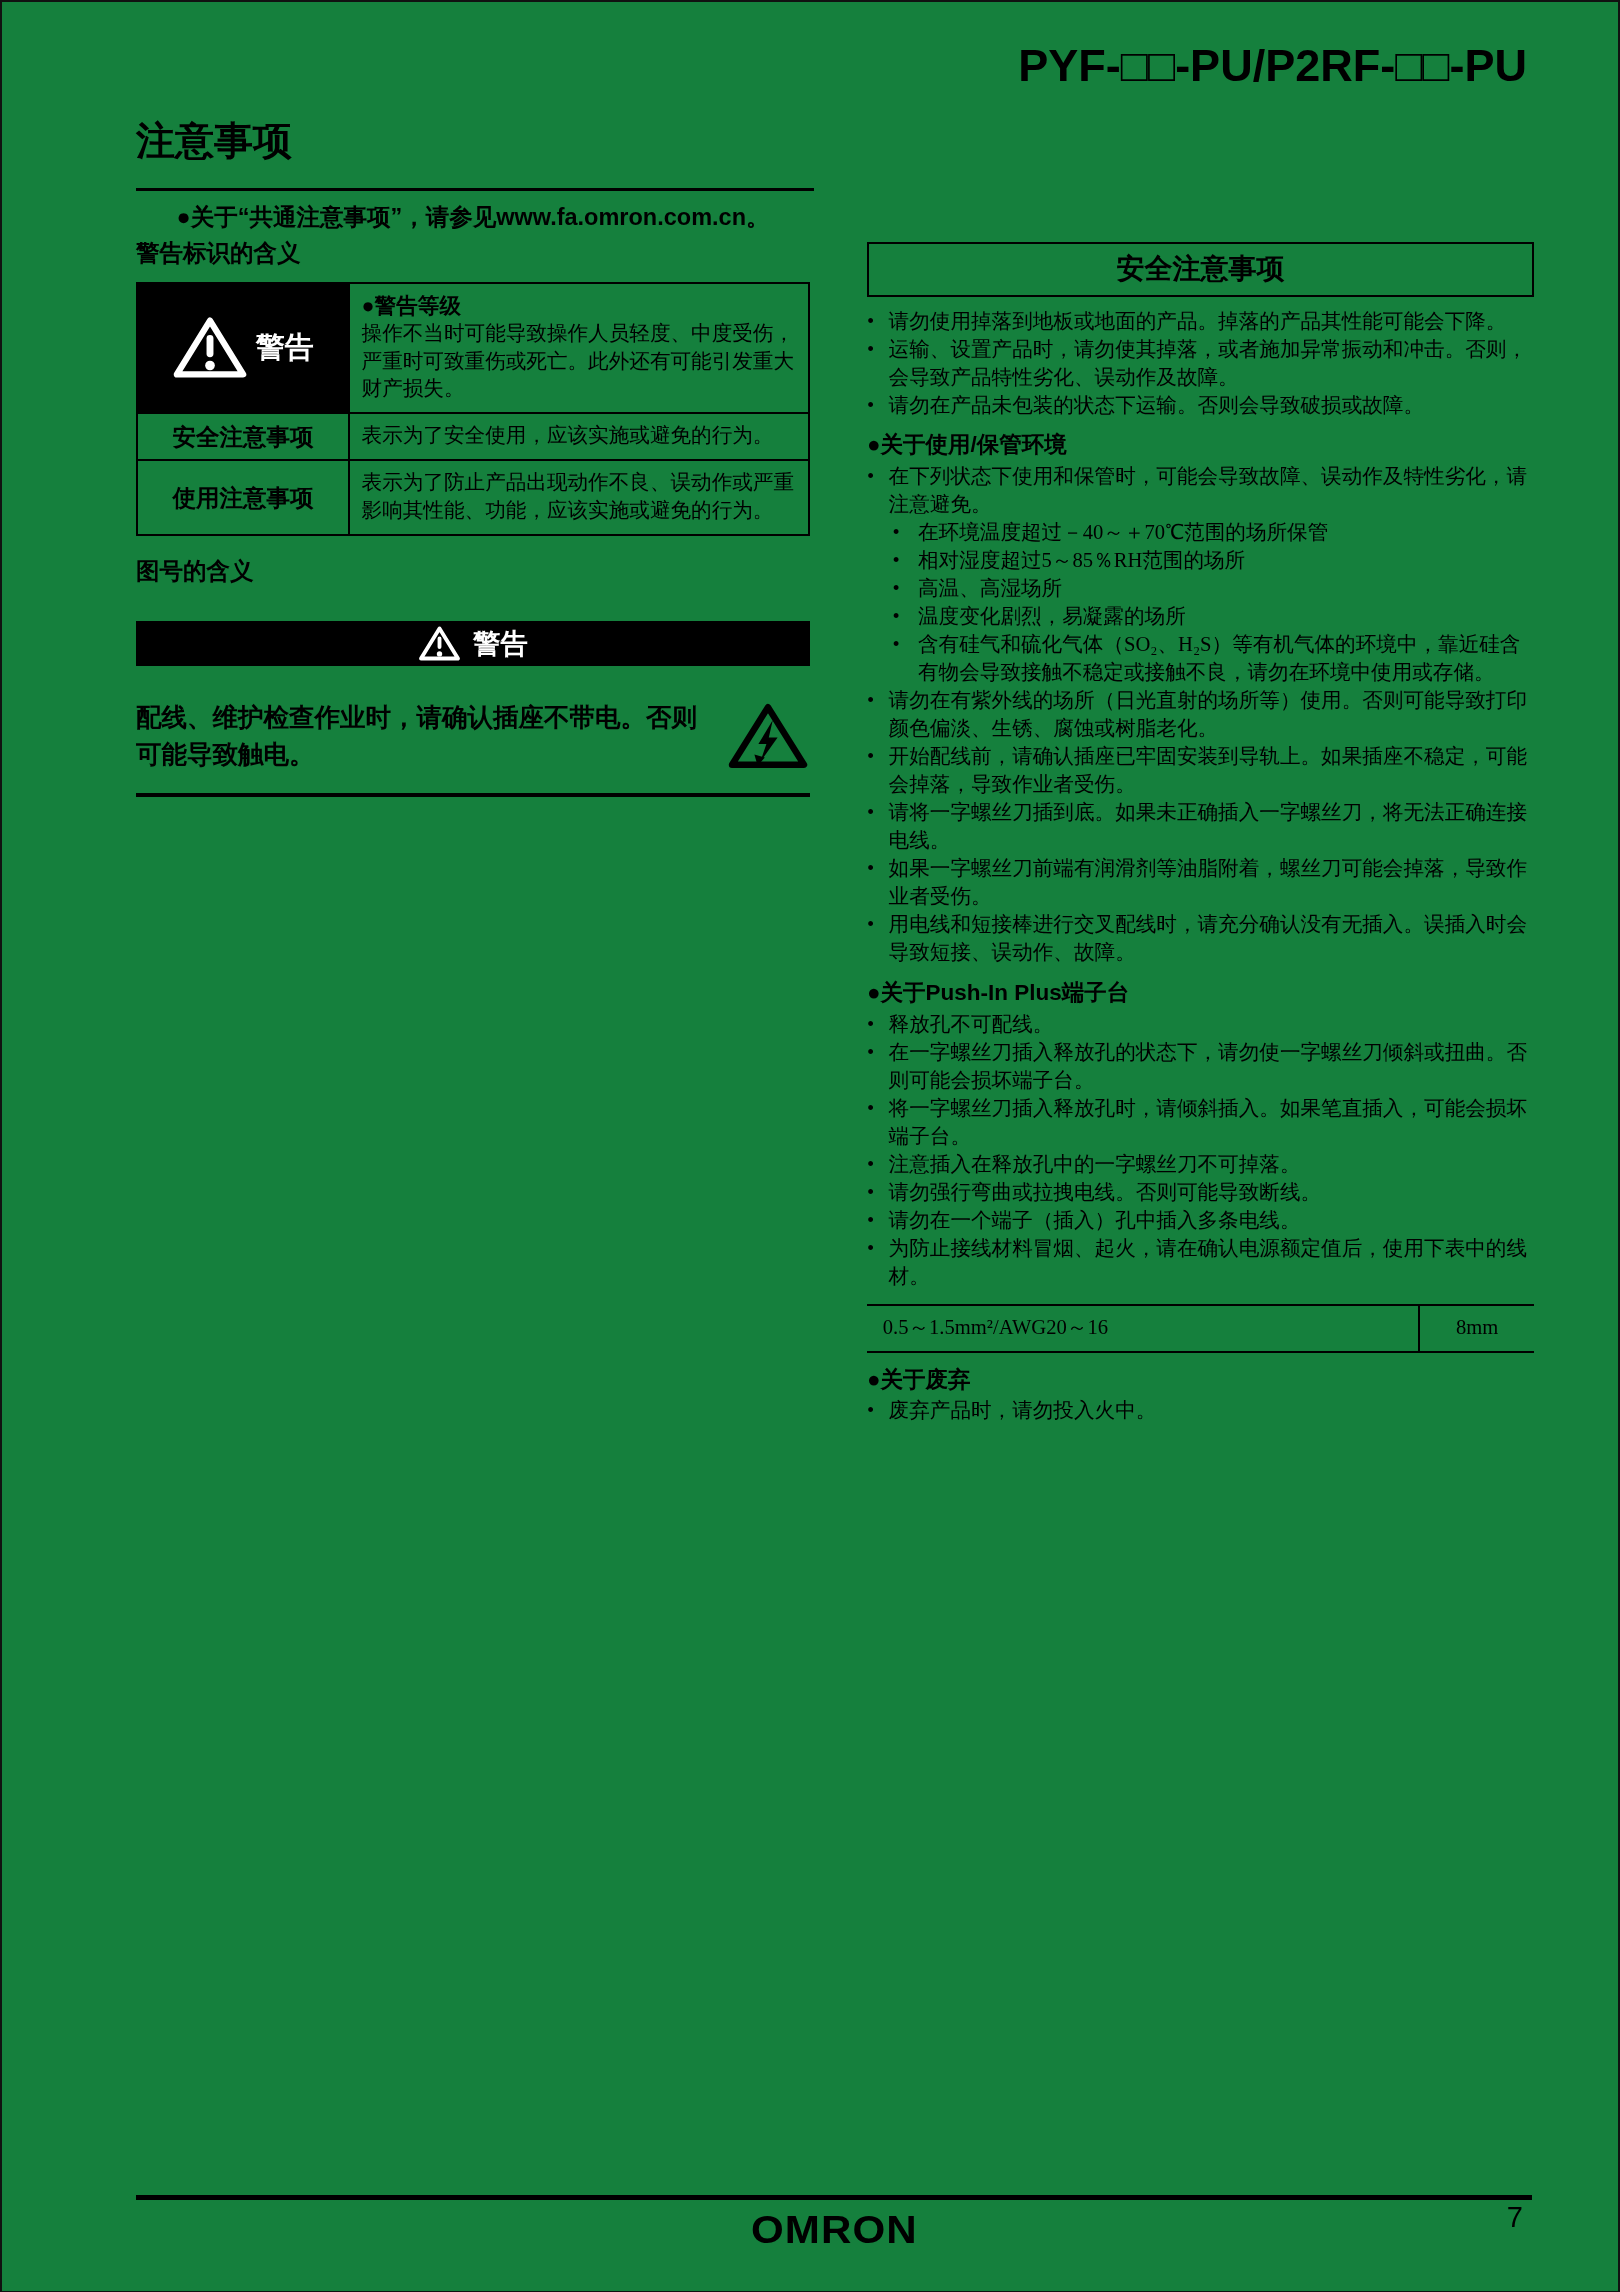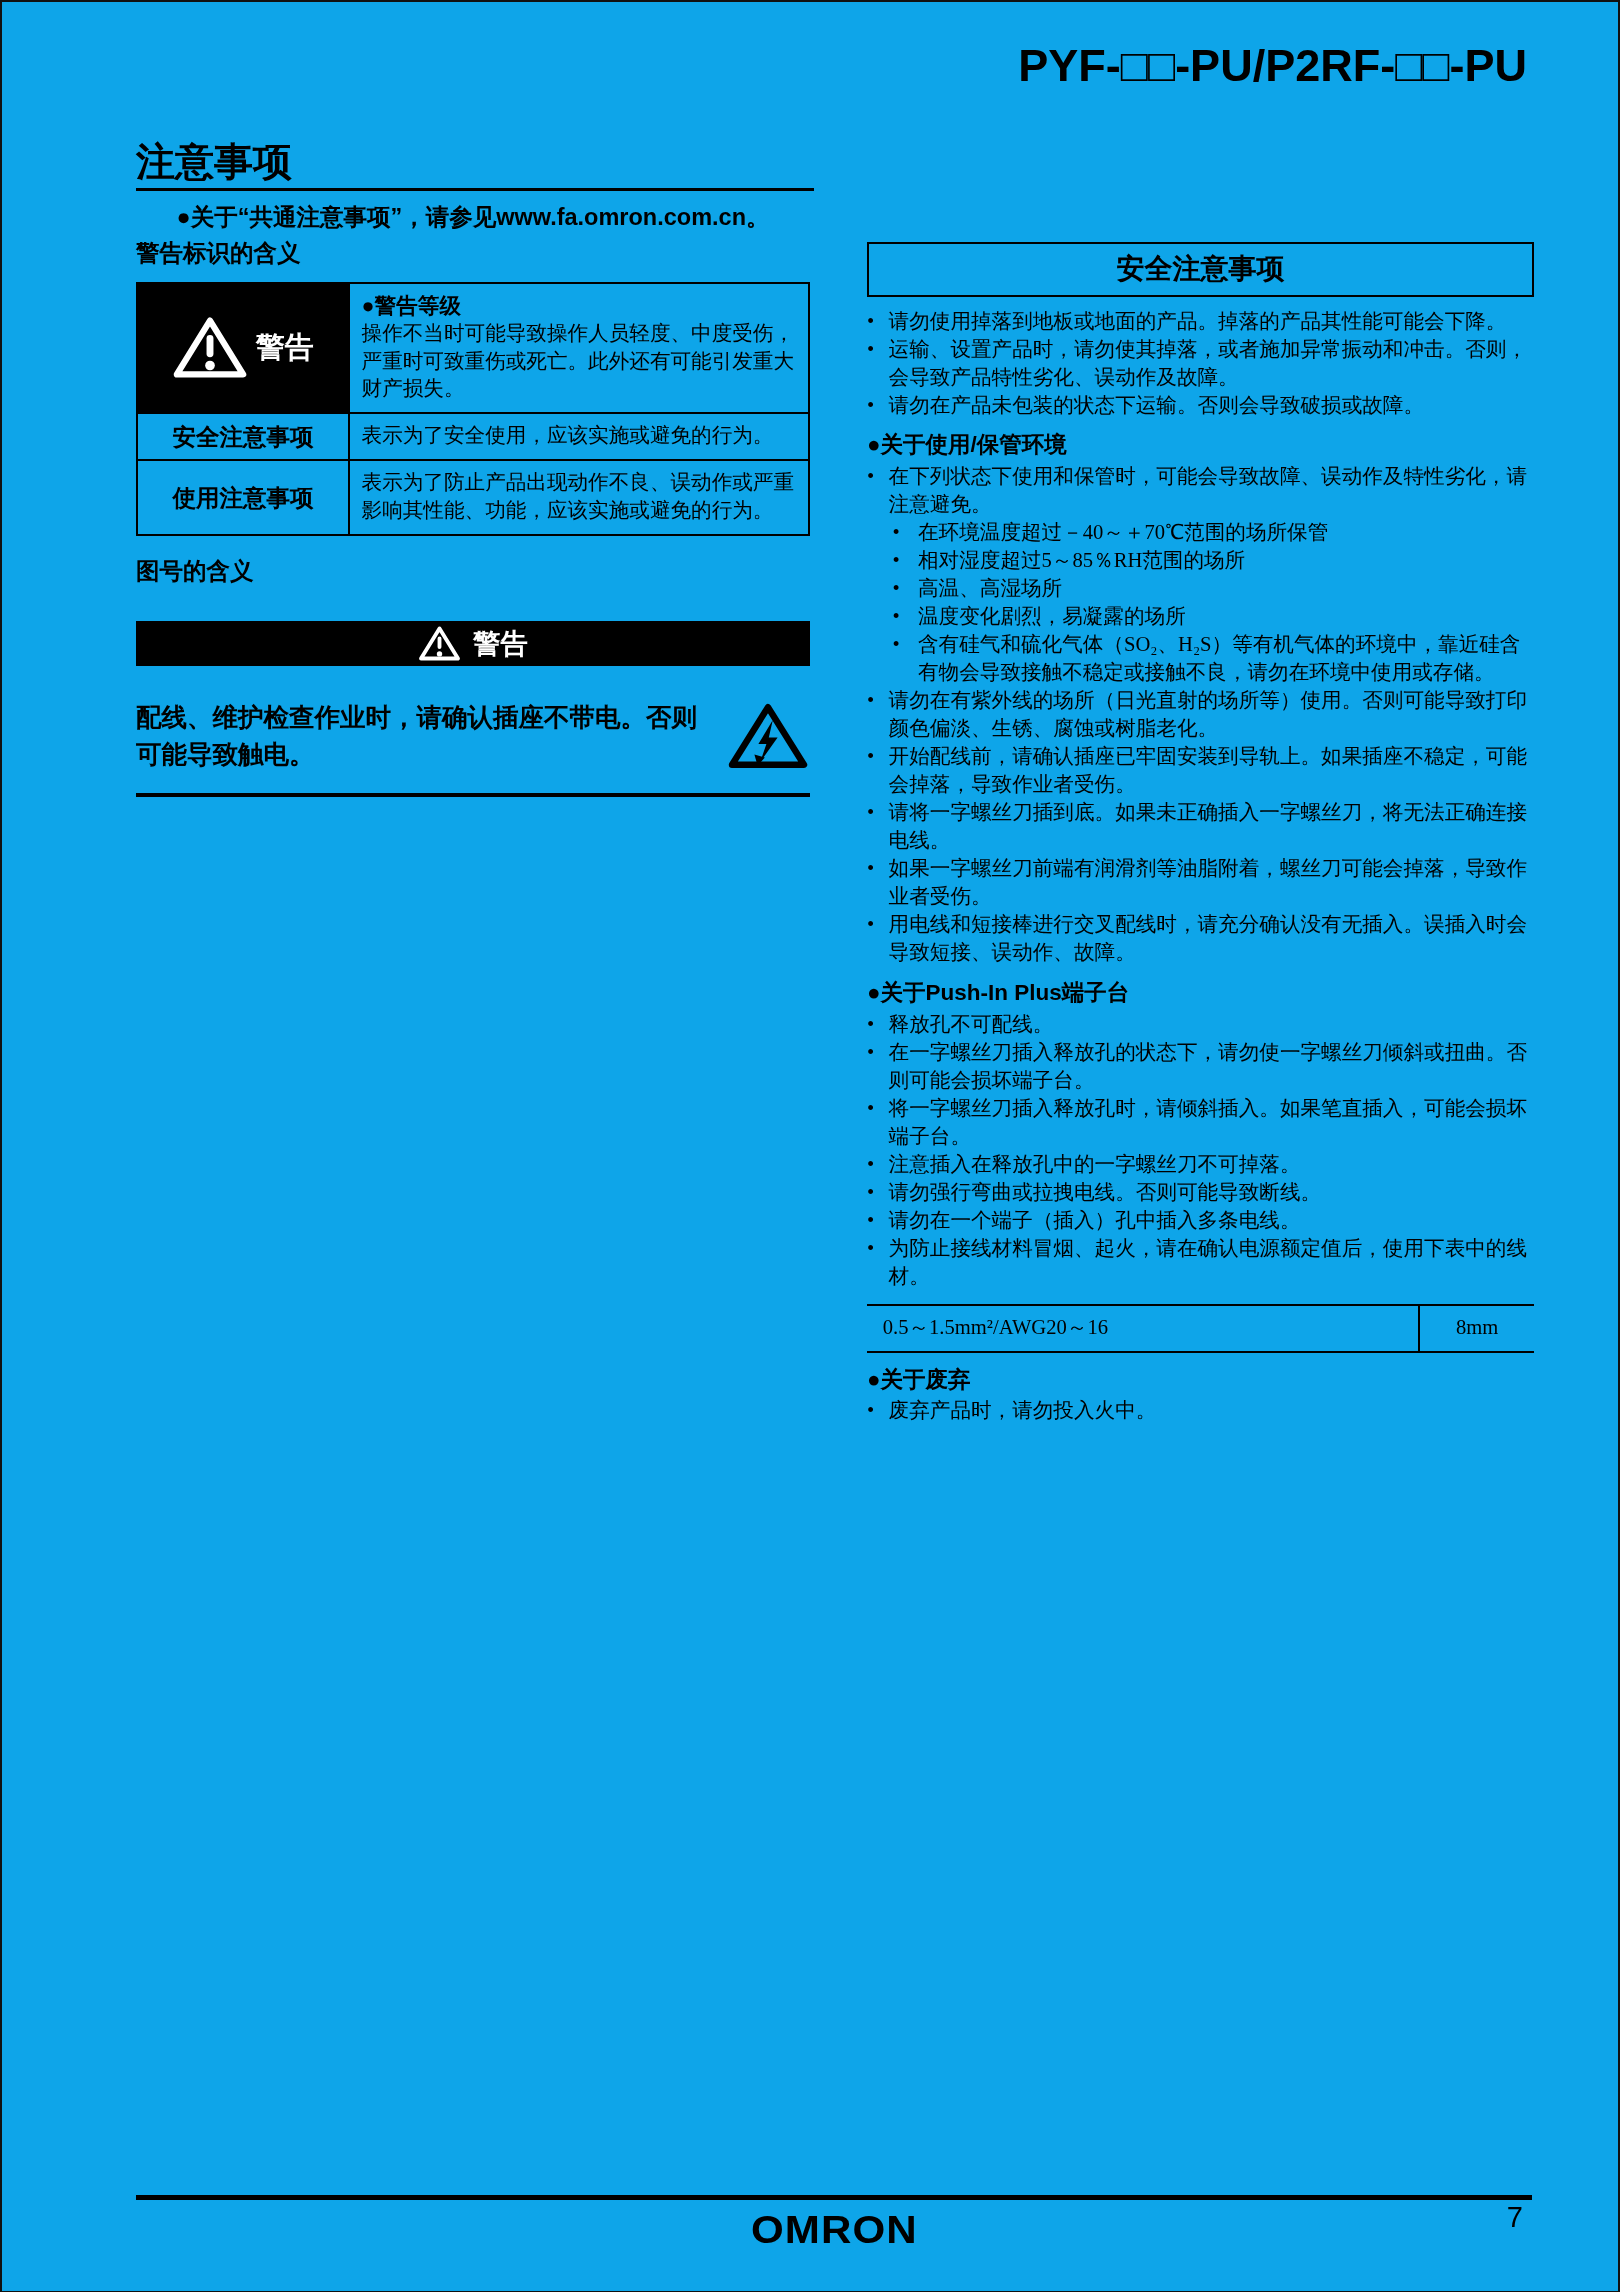--- a/index.html
+++ b/index.html
@@ -3,34 +3,34 @@
 <meta charset="utf-8">
 <style>
   :root{
     --sans: "Liberation Sans", sans-serif;
     --serif: "Liberation Serif", serif;
   }
   html,body{margin:0;padding:0;background:#888;}
   .page{
     position:relative;
     width:1620px;height:2293px;
-    background:#0ea5e9;color:#000;
+    background:#15803d;color:#000;
     box-sizing:border-box;
     border:2px solid #111;
     overflow:hidden;
     font-family:var(--serif);
   }
   
   .doc-title{
     position:absolute;top:39px;right:91px;
     font:bold 45px/1.1 var(--sans);
     letter-spacing:0px;
   }
   .section-title{
-    position:absolute;left:134px;top:139px;
+    position:absolute;left:134px;top:118px;
     font:bold 39px/1.1 var(--sans);
   }
   .title-rule{
     position:absolute;left:134px;top:186px;
     width:678px;height:2.9px;background:#000;
   }
   
   .col-left{position:absolute;left:134px;top:200px;width:674px;}
   .intro{font:bold 23.5px/31px var(--sans);margin:0 0 5.9px 0;text-align:center;}
   .sub-heading{font:bold 23.5px/29px var(--sans);margin:0 0 13.7px 0;}

